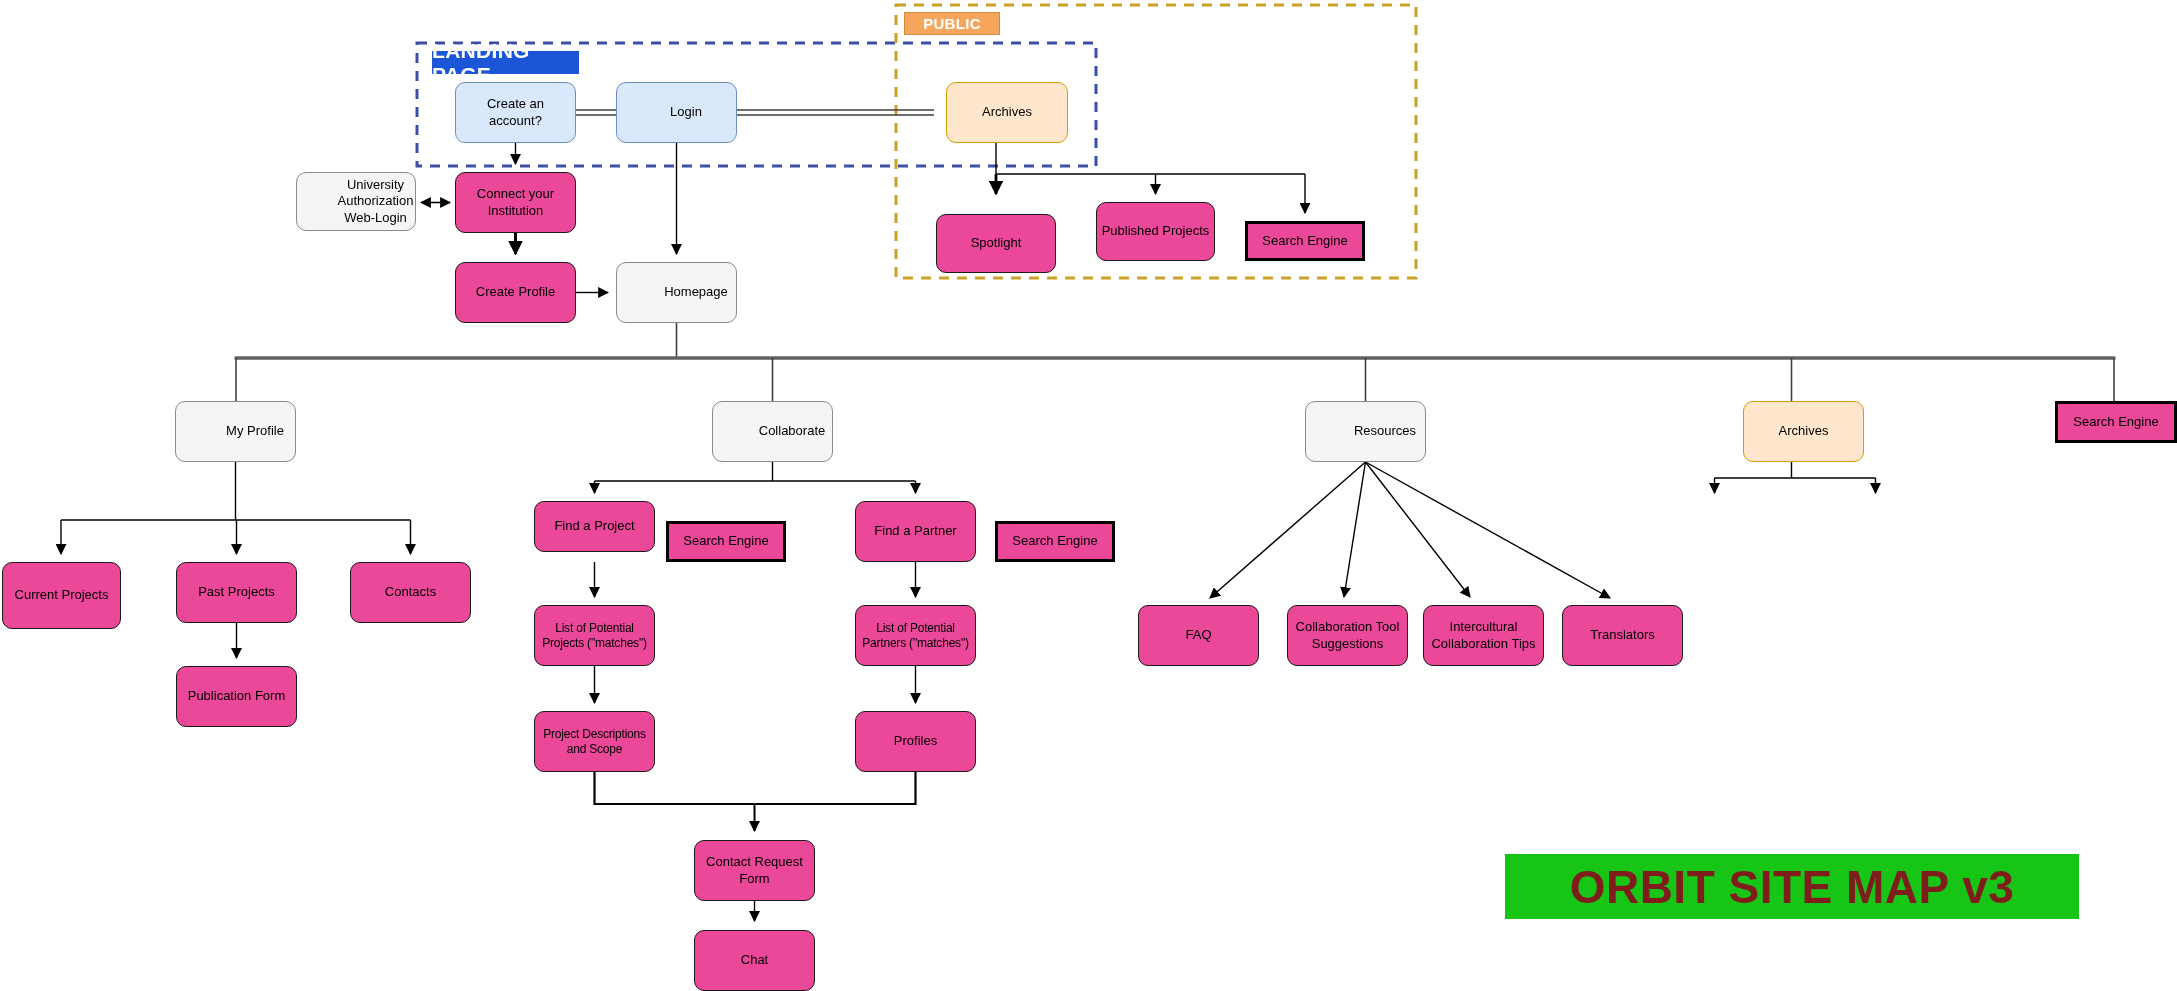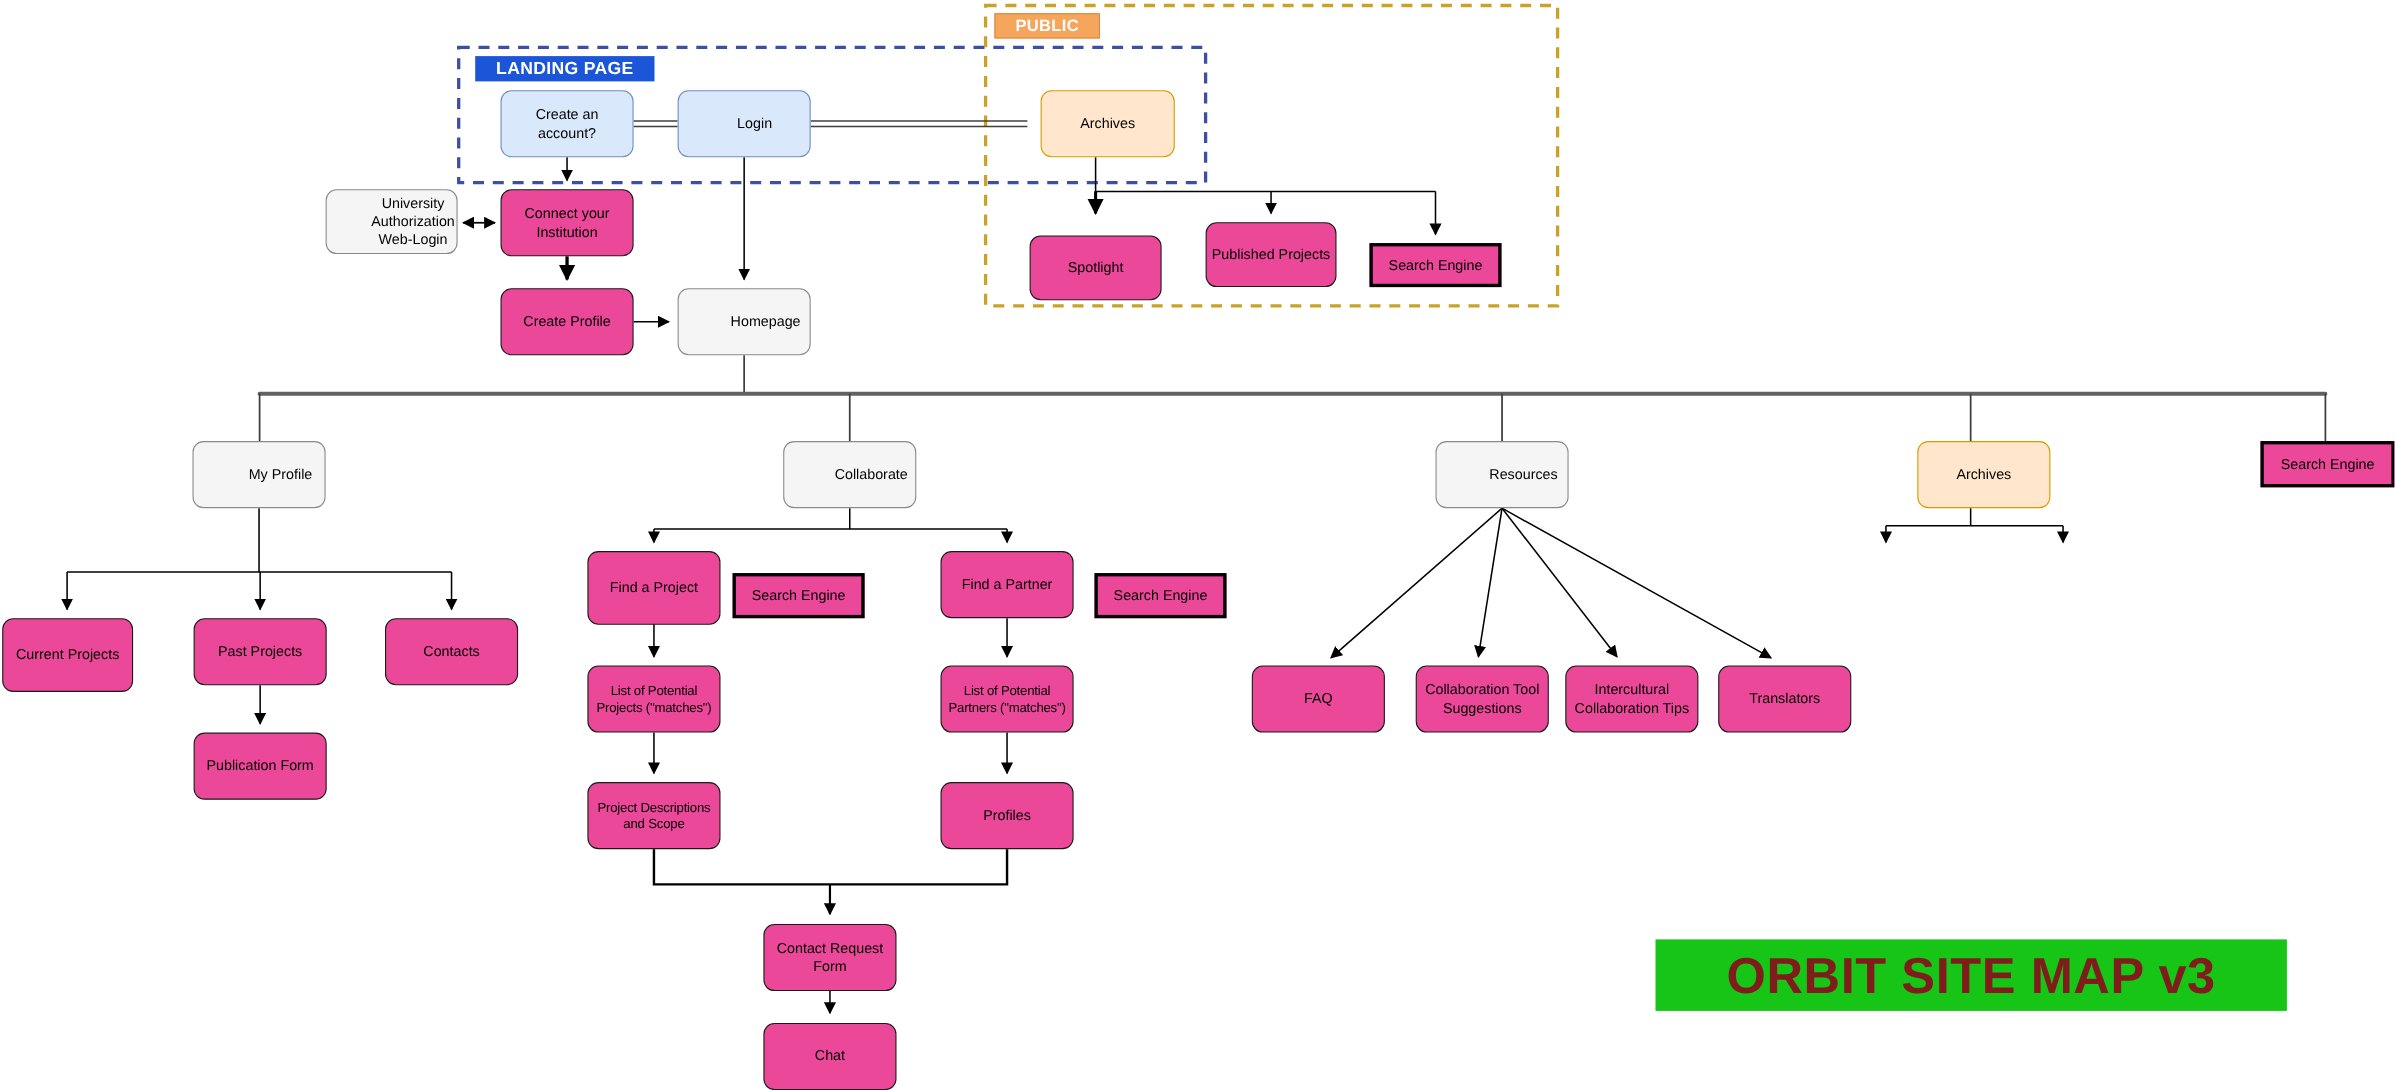--- a/index.html
+++ b/index.html
@@ -11,21 +11,21 @@
         text-align:center;font-size:13px;line-height:1.25;color:#000;padding:2px 4px;
         border-radius:10px;background:#ec4899;border:1.6px solid #1a1a1a;}
   .node.tight{font-size:12px;letter-spacing:-0.2px;padding:1px 2px;}
   .node.blue{background:#dae8fc;border-color:#6c8ebf;}
   .node.orange{background:#ffe6cc;border-color:#d79b00;margin-left:12px;}
   .node.gray{background:#f5f5f5;border-color:#8a8a8a;padding-left:43px;}
   .node.se{border:3.4px solid #000;border-radius:0;}
 
   .region-label{position:absolute;box-sizing:border-box;color:#fff;font-weight:bold;
         display:flex;align-items:center;justify-content:center;letter-spacing:0.3px;}
-  #landing-label{left:432px;top:51px;width:163px;height:23px;background:#1b55d8;font-size:16px;}
+  #landing-label{left:432px;top:51px;width:147px;height:23px;background:#1b55d8;font-size:21px;}
   #public-label{left:904px;top:12px;width:96px;height:23px;background:#f5a55c;border:1.5px solid #d78b3c;font-size:15px;}
 
   #map-title{position:absolute;left:1505px;top:854px;width:574px;height:65px;background:#17c517;
         color:#7f1d1d;font-weight:bold;font-size:46px;display:flex;align-items:center;justify-content:center;
         letter-spacing:0.5px;white-space:nowrap;}
 
   
   #n-create-account{left:455px;top:82px;width:121px;height:61px;}
   #n-login{left:616px;top:82px;width:121px;height:61px;padding-left:23px;}
   #n-archives-top{left:934px;top:82px;width:122px;height:61px;}
@@ -38,21 +38,21 @@
   #n-homepage{left:616px;top:262px;width:121px;height:61px;}
   #n-my-profile{left:175px;top:401px;width:121px;height:61px;}
   #n-collaborate{left:712px;top:401px;width:121px;height:61px;}
   #n-resources{left:1305px;top:401px;width:121px;height:61px;}
   #n-archives-2{left:1731px;top:401px;width:121px;height:61px;}
   #n-search-right{left:2055px;top:401px;width:122px;height:42px;}
   #n-current-projects{left:2px;top:562px;width:119px;height:67px;}
   #n-past-projects{left:176px;top:562px;width:121px;height:61px;}
   #n-contacts{left:350px;top:562px;width:121px;height:61px;}
   #n-publication-form{left:176px;top:666px;width:121px;height:61px;}
-  #n-find-project{left:534px;top:501px;width:121px;height:67px;}
+  #n-find-project{left:534px;top:501px;width:121px;height:51px;}
   #n-search-collab-1{left:666px;top:521px;width:120px;height:41px;}
   #n-find-partner{left:855px;top:501px;width:121px;height:61px;}
   #n-search-collab-2{left:995px;top:521px;width:120px;height:41px;}
   #n-list-projects{left:534px;top:605px;width:121px;height:61px;}
   #n-list-partners{left:855px;top:605px;width:121px;height:61px;}
   #n-proj-desc{left:534px;top:711px;width:121px;height:61px;}
   #n-profiles{left:855px;top:711px;width:121px;height:61px;}
   #n-contact-form{left:694px;top:840px;width:121px;height:61px;}
   #n-chat{left:694px;top:930px;width:121px;height:61px;}
   #n-faq{left:1138px;top:605px;width:121px;height:61px;}

